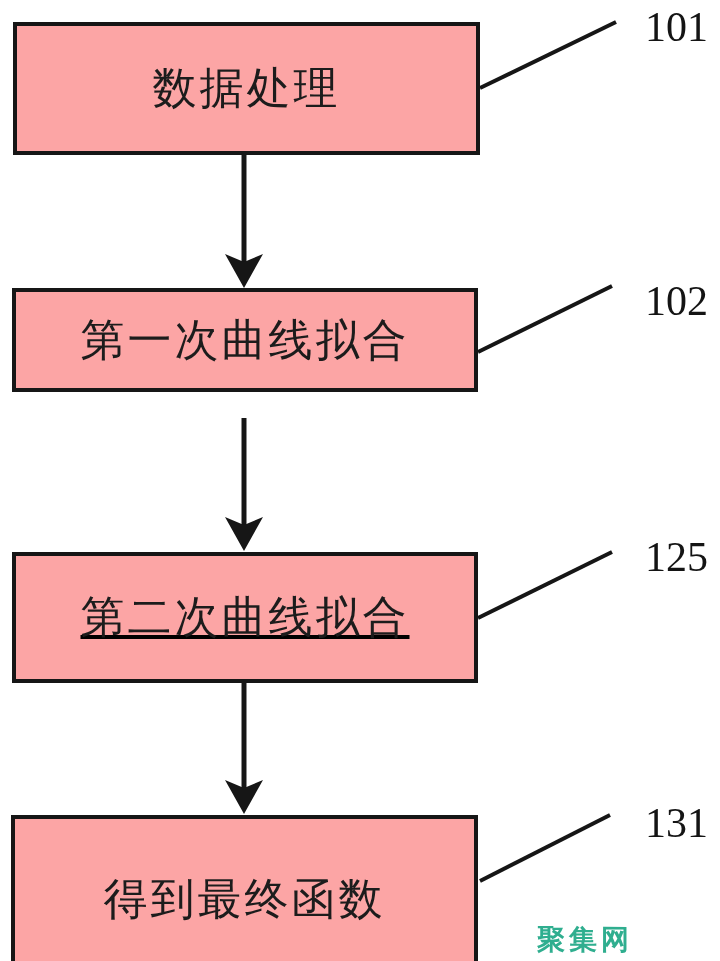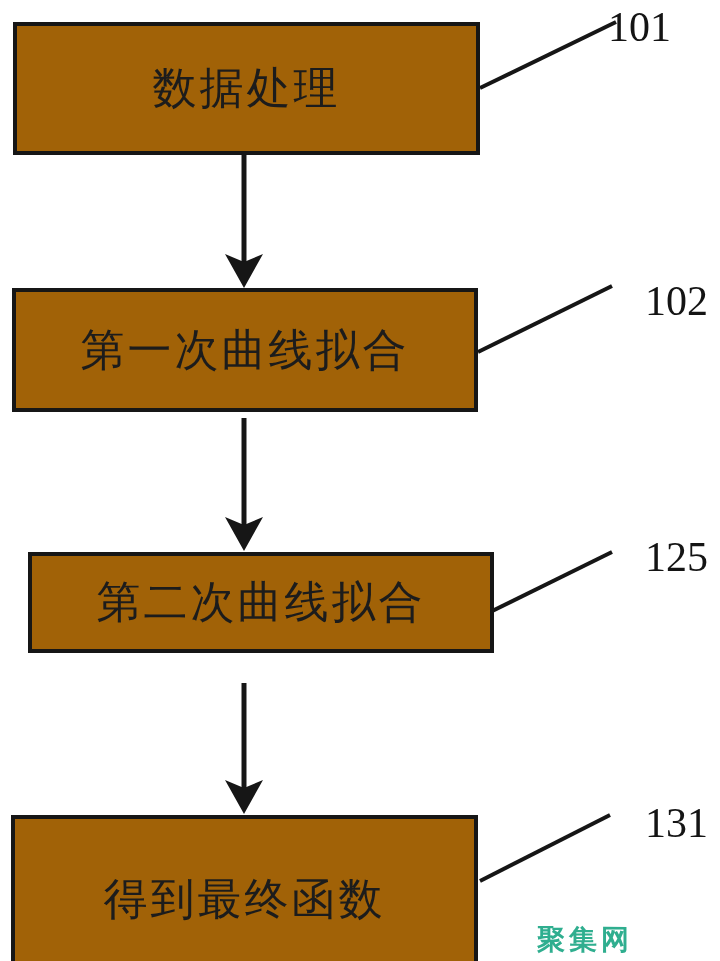--- a/index.html
+++ b/index.html
@@ -19,44 +19,44 @@
     position: absolute;
     left: 0;
     top: 0;
     width: 720px;
     height: 961px;
   }
   .flow-box {
     position: absolute;
     box-sizing: border-box;
     border: 4px solid #161616;
-    background: #a16207;
+    background: #fca5a5;
     display: flex;
     align-items: center;
     justify-content: center;
   }
   .box-1 { left: 13px; top: 22px;  width: 467px; height: 133px; }
-  .box-2 { left: 12px; top: 288px; width: 466px; height: 124px; }
-  .box-3 { left: 28px; top: 552px; width: 466px; height: 101px; }
+  .box-2 { left: 12px; top: 288px; width: 466px; height: 104px; }
+  .box-3 { left: 12px; top: 552px; width: 466px; height: 131px; text-decoration: underline; }
   .box-4 { left: 11px; top: 815px; width: 467px; height: 169px; }
   .flow-box .box-label {
     font-size: 44px;
     letter-spacing: 3px;
     color: #1c1c1c;
     white-space: nowrap;
     font-family: "Liberation Serif", serif;
   }
   .ref-label {
     position: absolute;
     font-size: 42px;
     line-height: 1;
     color: #141414;
     font-family: "Liberation Serif", serif;
   }
-  .ref-101 { left: 608px; top: 6px; }
+  .ref-101 { left: 645px; top: 6px; }
   .ref-102 { left: 645px; top: 280px; }
   .ref-103 { left: 645px; top: 536px; }
   .ref-104 { left: 645px; top: 802px; }
   .watermark {
     position: absolute;
     left: 537px;
     top: 921px;
     font-size: 28px;
     font-weight: bold;
     letter-spacing: 4px;

